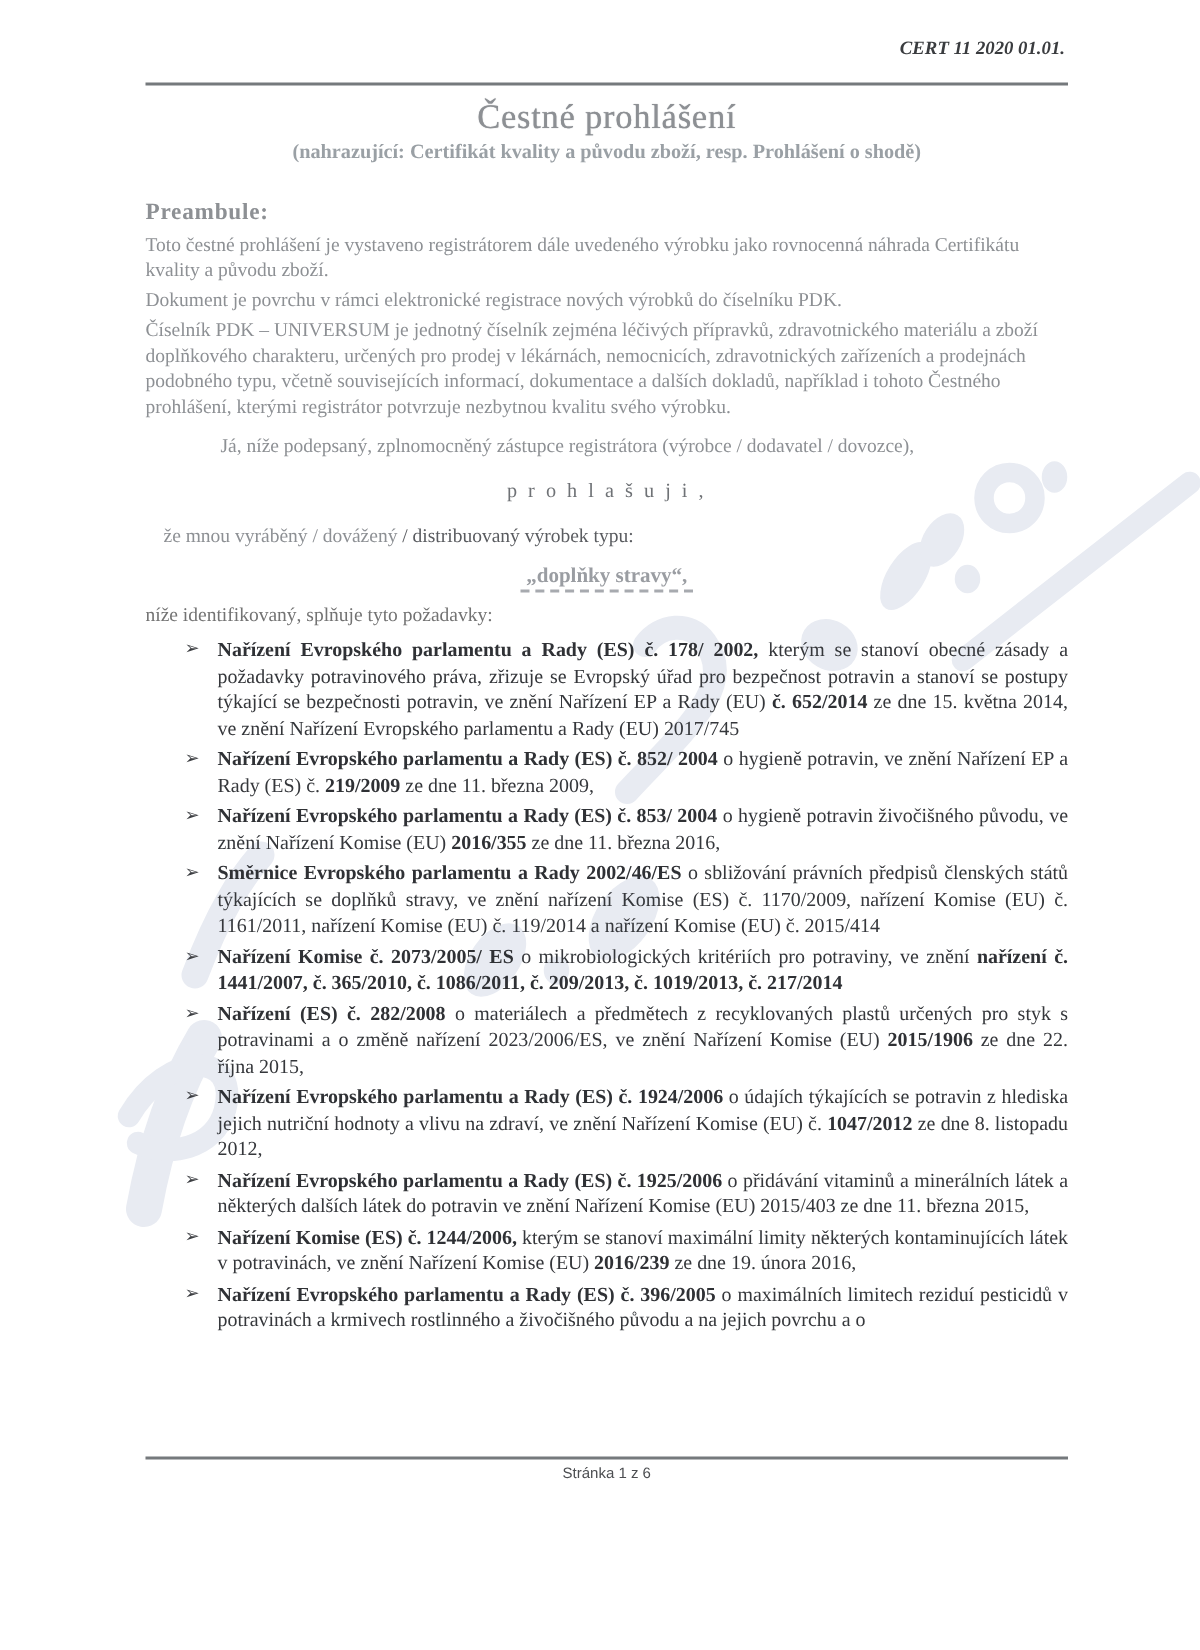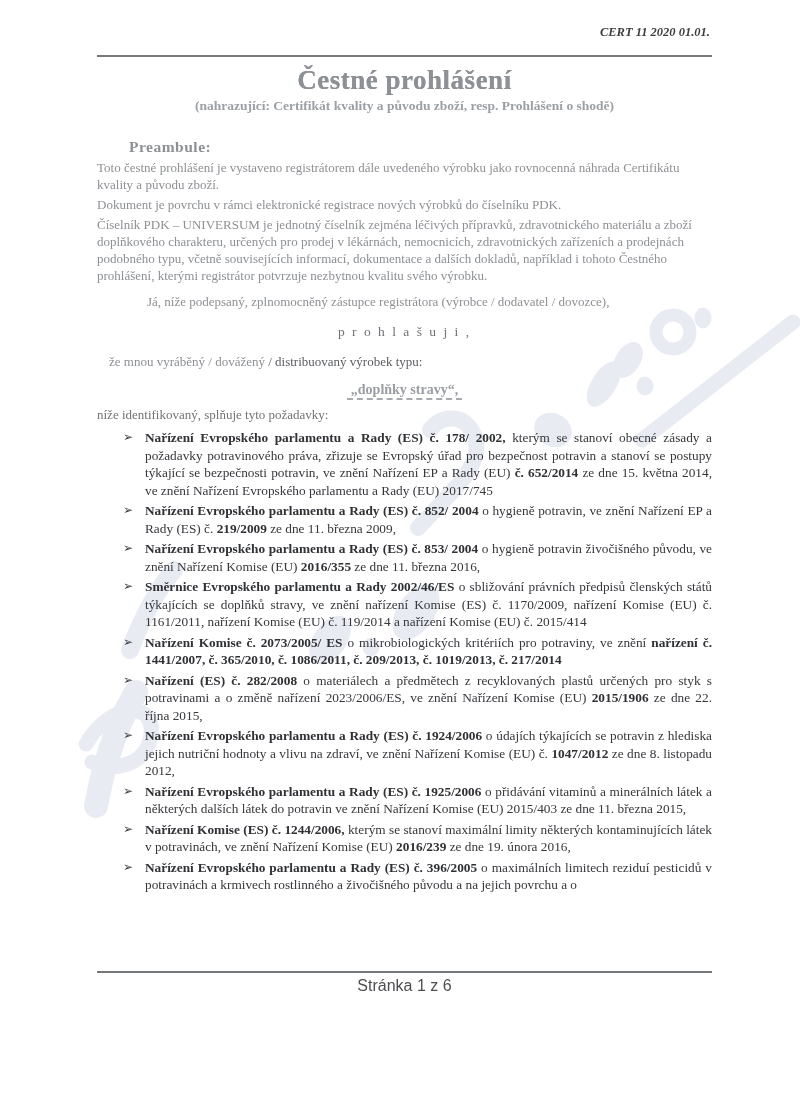--- a/index.html
+++ b/index.html
@@ -29,34 +29,33 @@
   .doc-code{
     text-align:right;
     font-style:italic;font-weight:600;
     font-size:12.5px;color:#3a3c3f;
     padding-right:2px;
   }
   .rule{height:2px;background:var(--rule);opacity:.85;}
   .rule.top{margin-top:15px;}
   .title{
     margin:8px 0 0;text-align:center;
-    font-size:27px;font-weight:bold;letter-spacing:.5px;
+    font-size:23px;font-weight:normal;letter-spacing:.5px;
     color:var(--faded-text);
     text-shadow:0 0 .6px var(--faded-text);
   }
   .subtitle{
     margin-top:2px;text-align:center;
     font-size:13.5px;font-weight:bold;
     color:#9aa0a5;
   }
   .preamble-heading{
     margin-top:24px;
     font-size:15.5px;font-weight:bold;letter-spacing:.5px;
     color:var(--faded-text);
-    margin-left:32px;
   }
   .pre{
     margin:3px 0 0;
     font-size:13px;line-height:17px;
     color:var(--faded-text);
   }
   .intro{
     margin:7px 12px 0;
     font-size:13px;line-height:17px;
     color:var(--faded-text);
@@ -95,21 +94,21 @@
     position:absolute;left:0;top:0;
     font-size:12px;color:#3c3e42;
     font-family:"DejaVu Sans",sans-serif;
   }
   .reqs b{font-weight:bold;color:#2f3135;}
   .footer-rule{position:absolute;left:97px;right:88px;top:971px;z-index:1;}
   .footer-label{
     position:absolute;left:97px;right:88px;top:977px;z-index:1;
     text-align:center;
     font-family:"Liberation Sans","DejaVu Sans",sans-serif;
-    font-size:16px;color:var(--footer-text);
+    font-size:10px;color:var(--footer-text);
   }
 </style>
 </head>
 <body>
 
 <div class="sheet">
 
   <svg class="watermark" width="800" height="1100" viewBox="0 0 800 1100" aria-hidden="true">
     <g stroke="#e8ebf2" fill="#e8ebf2">
 

